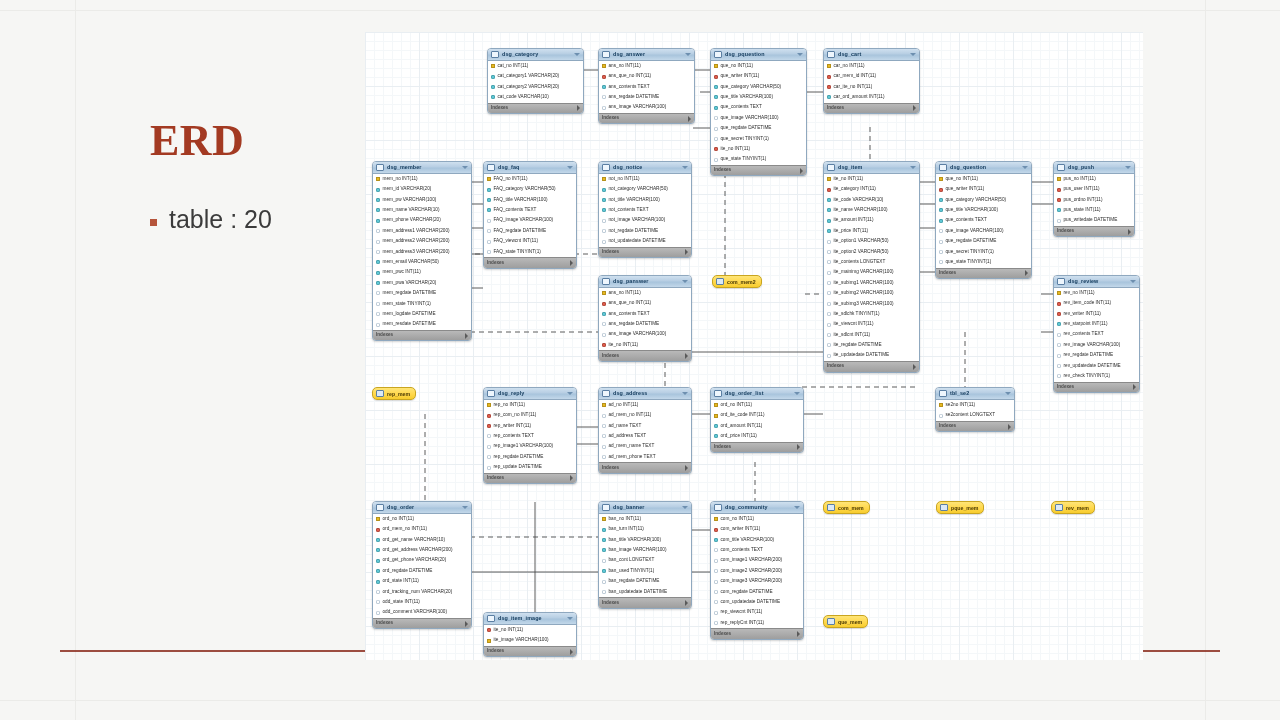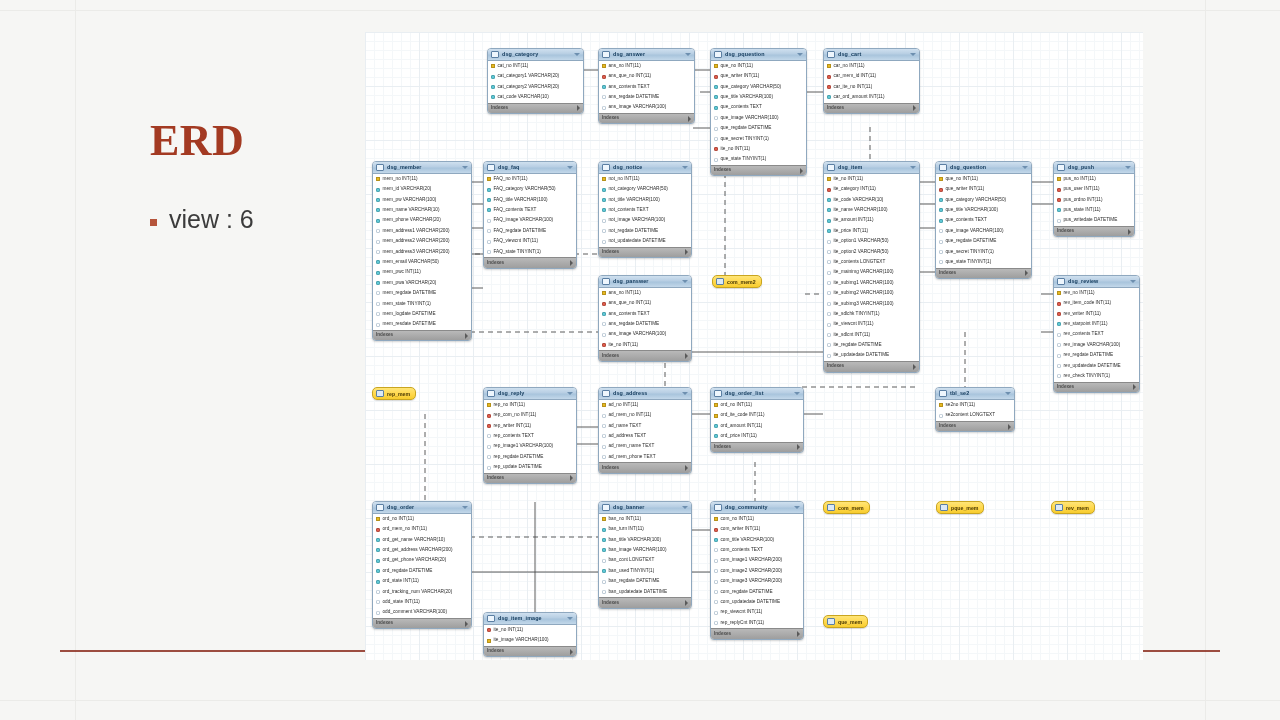--- a/index.html
+++ b/index.html
@@ -125,21 +125,21 @@
     <div class="guide guide-v" style="left:1205px;"></div>
     <div class="guide guide-h" style="top:10px;"></div>
     <div class="guide guide-h" style="top:700px;"></div>
   </div>
 
   <div id="title">ERD</div>
 
   <div id="bullets">
     <div class="bullet">
       <span class="marker"></span>
-      <span class="btext">view : 6</span>
+      <span class="btext">table : 20</span>
     </div>
   </div>
 
   <div id="rule"></div>
 
   <div id="erd">
     <svg id="links" viewBox="0 0 778 628" xmlns="http://www.w3.org/2000/svg">
       <g stroke="#4a4a4a" stroke-width="0.9" fill="none">
 
         <path d="M105 150 L118 150"></path>

